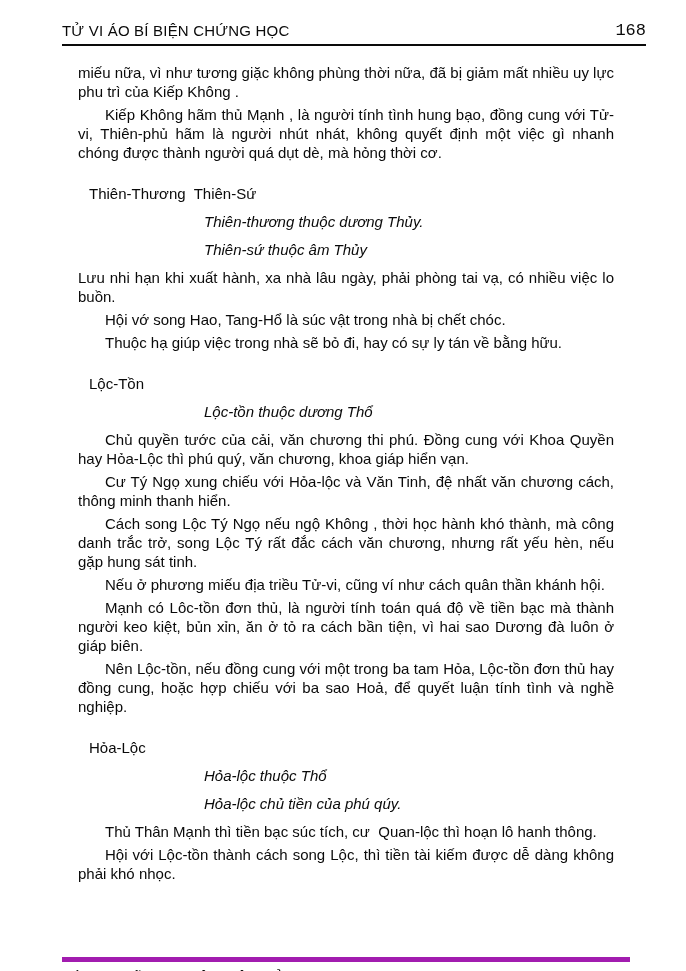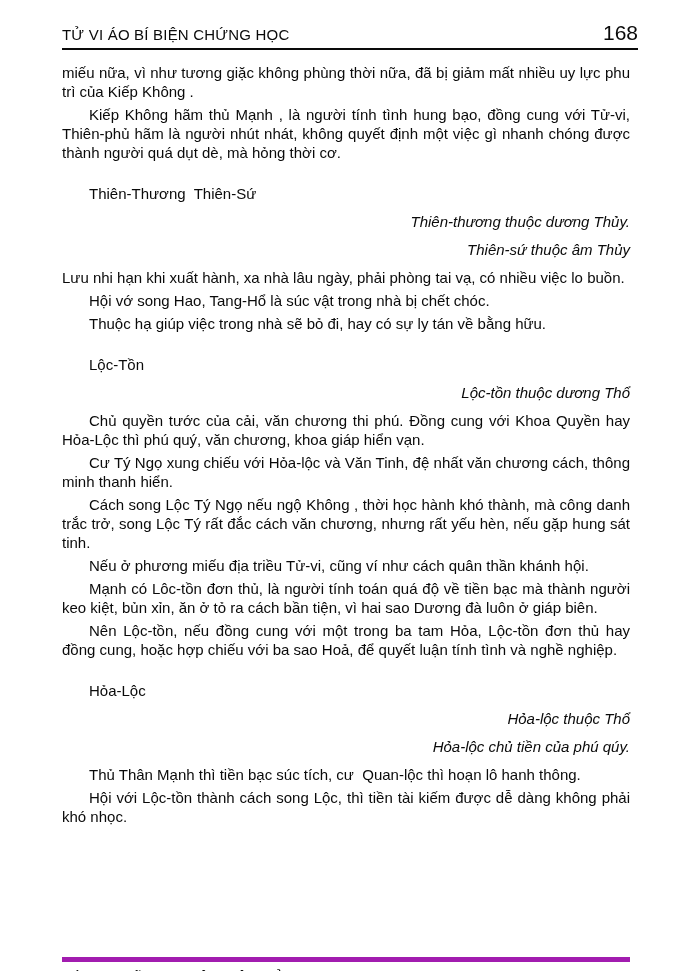--- a/index.html
+++ b/index.html
@@ -9,63 +9,62 @@
     height: 971px;
     margin: 0 auto;
     background: #ffffff;
     color: #0a0a0a;
     font-family: "Liberation Sans", sans-serif;
     box-sizing: border-box;
     overflow: hidden;
   }
   .page-header {
     position: absolute;
-    top: 22px; left: 62px; right: 48px;
+    top: 22px; left: 62px; right: 40px;
     display: flex;
     justify-content: space-between;
     align-items: flex-end;
     border-bottom: 2px solid #0a0a0a;
     padding-bottom: 5px;
   }
   .header-title {
     font-size: 15px;
     letter-spacing: 0.2px;
     white-space: nowrap;
   }
   .page-number {
-    font-family: Liberation Sans, sans-serif;
-    font-size: 21px;
+    font-family: Liberation Mono, monospace;
+    font-size: 17px;
     line-height: 1;
     text-align: center;
   }
   .page-body {
     position: absolute;
     top: 49px; left: 62px; right: 56px;
     padding-top: 10px;
     font-size: 15px;
     line-height: 19px;
   }
   .para {
-    margin: 4px 0;
+    margin: 4px 16px;
     text-align: justify;
     text-indent: 27px;
     white-space: pre-wrap;
   }
   .para.noindent { text-indent: 0; }
   .heading {
     font-size: 15px;
     font-weight: normal;
     margin: 22px 0 9px 27px;
     white-space: pre-wrap;
   }
   .subline {
     font-style: italic;
     margin: 9px 0 9px 142px;
     white-space: pre-wrap;
-    text-align: right;
   }
   .page-footer {
     position: absolute;
     top: 957px; left: 62px; right: 56px;
     border-top: 5px solid #a21caf;
     padding-top: 7px;
     font-size: 15px;
     letter-spacing: 0.2px;
   }
 </style>

